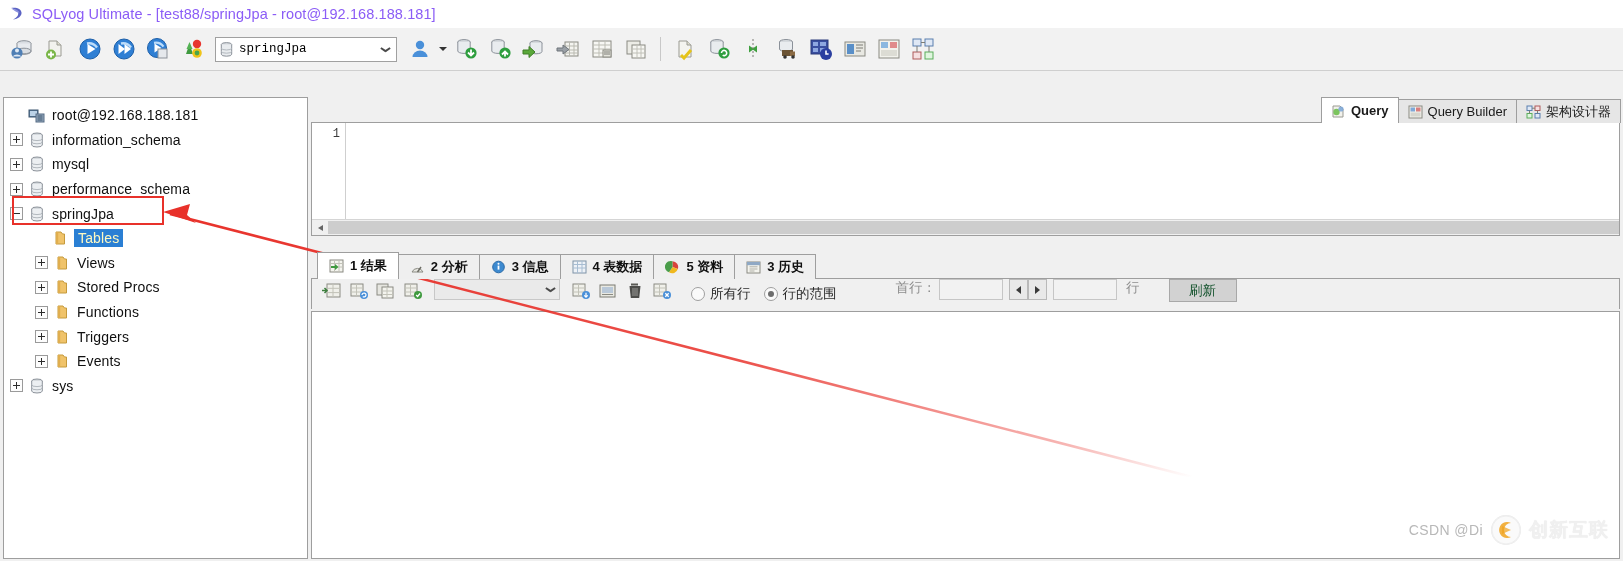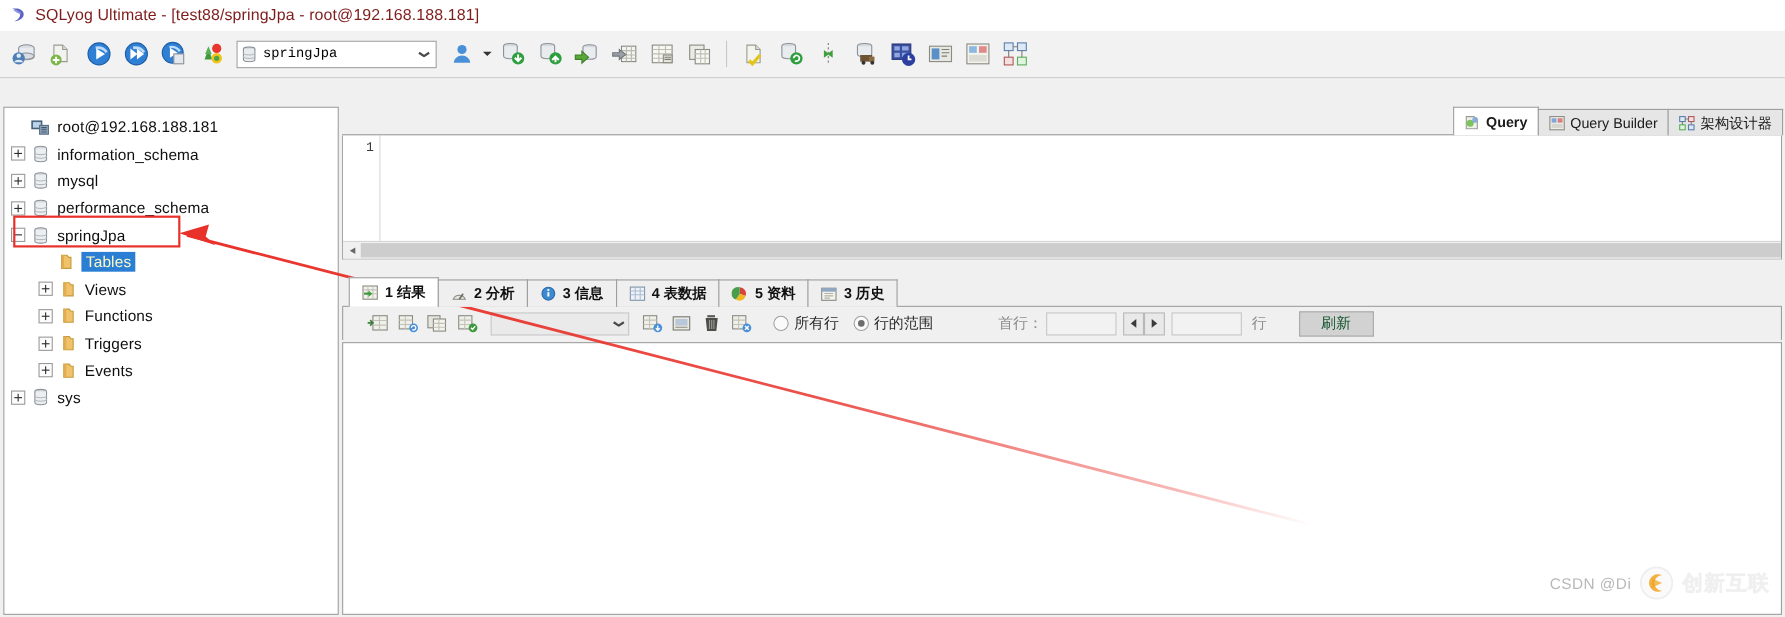--- a/index.html
+++ b/index.html
@@ -11,21 +11,21 @@
     -webkit-font-smoothing:antialiased;
   }
   .app{position:relative;width:1623px;height:561px;background:#f0f0f0;}
 
   
   .titlebar{
     height:27px;background:#ffffff;display:flex;align-items:center;
     padding-left:8px;border-bottom:1px solid #ffffff;
   }
   .title-logo{width:17px;height:17px;position:relative;margin-right:7px;flex:none;}
-  .title-text{font-size:14.5px;color:#7f1d1d;letter-spacing:.1px;}
+  .title-text{font-size:14.5px;color:#8b5cf6;letter-spacing:.1px;}
 
   
   .menubar{
     height:25px;background:#f2f2f2;display:flex;align-items:center;
     padding-left:6px;border-bottom:1px solid #e2e2e2;
   }
   .menu-ic{width:17px;height:15px;margin-right:7px;flex:none;position:relative;}
   .menu-item{
     font-size:13px;color:#111;padding:2px 8px;white-space:nowrap;cursor:default;
   }
@@ -129,21 +129,21 @@
   .rtabs:after{content:"";position:absolute;left:0;right:0;bottom:0;height:1px;background:#9e9e9e;}
   .rtab{
     height:24px;display:flex;align-items:center;gap:6px;padding:0 11px;
     border:1px solid #9e9e9e;border-bottom:none;background:#efefef;font-size:13px;color:#101010;
     position:relative;z-index:2;margin-right:-1px;font-weight:bold;
   }
   .rtab.active{background:#ffffff;height:26px;}
   .rtab .ri{width:15px;height:14px;position:relative;flex:none;}
 
   .resbar{
-    height:30px;background:#f0f0f0;display:flex;align-items:center;padding-left:20px;gap:3px;
+    height:30px;background:#f0f0f0;display:flex;padding-left:8px;gap:3px;
     border-left:1px solid #9e9e9e;border-right:1px solid #9e9e9e;
   }
   .rb-btn{width:24px;height:24px;display:flex;align-items:center;justify-content:center;flex:none;}
   .rb-combo{
     width:120px;height:19px;background:#eaeaea;border:1px solid #c8c8c8;display:flex;align-items:center;
     justify-content:flex-end;padding-right:4px;margin:0 6px;flex:none;
   }
   .radio-wrap{display:flex;align-items:center;gap:5px;margin-left:14px;font-size:13.5px;color:#2b2b2b;}
   .radio{
     width:12px;height:12px;border-radius:50%;border:1px solid #9f9f9f;background:#fafafa;flex:none;position:relative;
@@ -493,20 +493,31 @@
           <span class="exp plus"></span>
           <span class="fold-ic">
             <svg width="14" height="14" viewBox="0 0 14 14">
               <path d="M3 1 h5 l1.5 2 h2 v10 h-8.5 z" fill="#f0c36a" stroke="#c59a3c"></path>
               <path d="M3 1 h2.2 v12 h-2.2 z" fill="#e0ae4e"></path>
             </svg>
           </span>
           <span class="tlabel">Views</span>
         </div>
 
+        <div class="trow">
+          <span class="ind"></span>
+          <span class="exp plus"></span>
+          <span class="fold-ic">
+            <svg width="14" height="14" viewBox="0 0 14 14">
+              <path d="M3 1 h5 l1.5 2 h2 v10 h-8.5 z" fill="#f0c36a" stroke="#c59a3c"></path>
+              <path d="M3 1 h2.2 v12 h-2.2 z" fill="#e0ae4e"></path>
+            </svg>
+          </span>
+          <span class="tlabel">Stored Procs</span>
+        </div>
 
         <div class="trow">
           <span class="ind"></span>
           <span class="exp plus"></span>
           <span class="fold-ic">
             <svg width="14" height="14" viewBox="0 0 14 14">
               <path d="M3 1 h5 l1.5 2 h2 v10 h-8.5 z" fill="#f0c36a" stroke="#c59a3c"></path>
               <path d="M3 1 h2.2 v12 h-2.2 z" fill="#e0ae4e"></path>
             </svg>
           </span>

